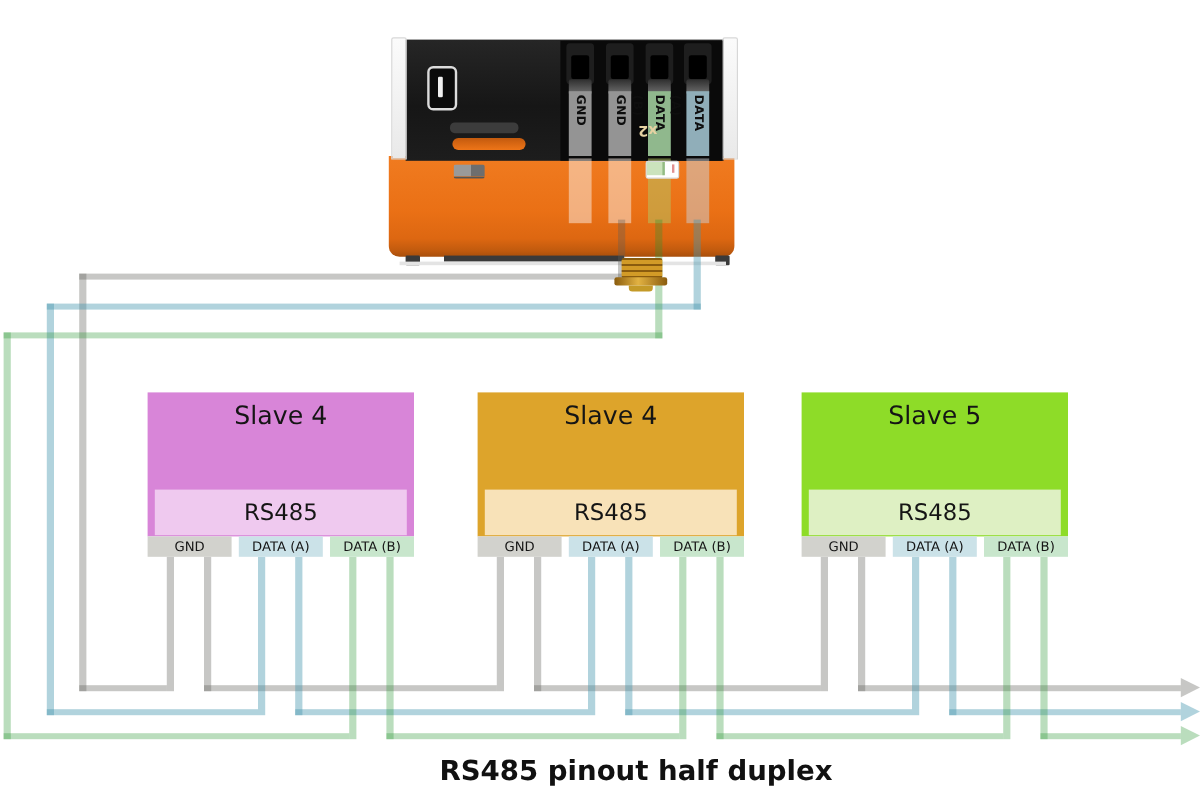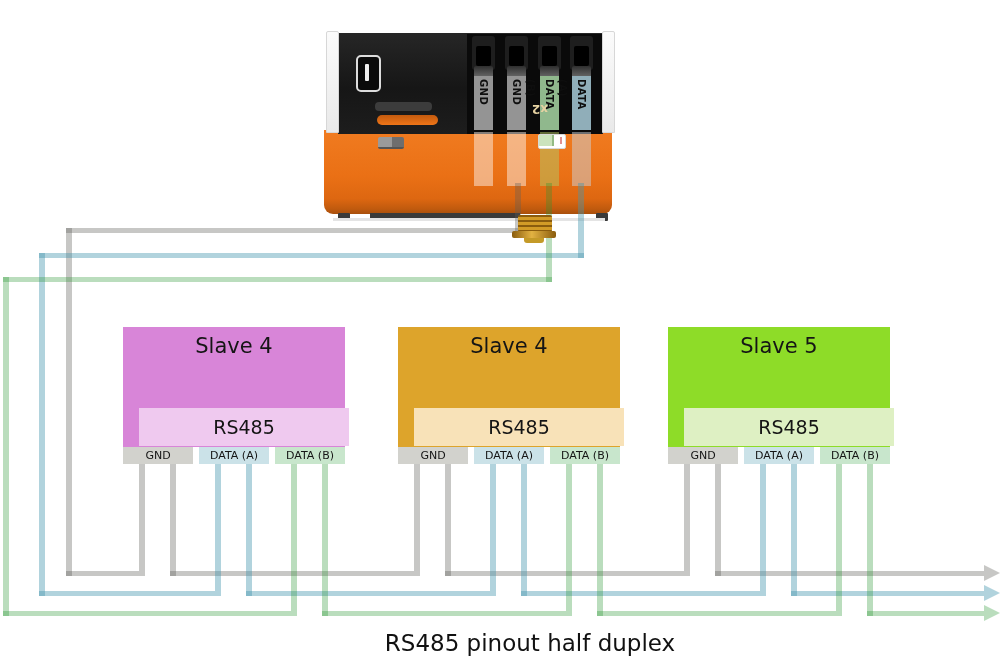--- a/index.html
+++ b/index.html
@@ -2,21 +2,21 @@
 <html><head>
 <meta charset="utf-8">
 <style>
   html,body{margin:0;padding:0;background:#fff;}
   #stage{position:relative;width:1000px;height:664px;background:#ffffff;overflow:hidden;
          font-family:"DejaVu Sans","Liberation Sans",sans-serif;color:#111;}
   .abs{position:absolute;}
 
   
   .master-title{left:379px;top:0;width:200px;text-align:center;font-size:25px;font-weight:700;color:#111;}
-  .caption{left:280px;top:630px;width:500px;text-align:center;font-size:23px;font-weight:400;color:#111;}
+  .caption{left:280px;top:630px;width:500px;text-align:center;font-size:23px;font-weight:700;color:#111;}
 
   
   .device{left:324px;top:30px;width:292px;height:192px;}
   .dev-orange{left:0;top:100px;width:288px;height:84px;border-radius:0 0 9px 9px;
       background:linear-gradient(180deg,#f07b20 0%,#ea7015 55%,#dd6711 82%,#c05a0e 94%,#a84f0c 100%);}
   .dev-black{left:14px;top:3px;width:265px;height:101px;
       background:linear-gradient(180deg,#262626,#161616 55%,#1d1d1d);}
   .rail{top:1px;width:13px;height:102px;background:linear-gradient(180deg,#fbfbfb,#e9e9e9);
       border:1px solid #d7d7d7;border-radius:2px 2px 0 0;box-sizing:border-box;}
   .rail.left{left:2px;} .rail.right{left:278px;}
@@ -53,21 +53,21 @@
   .sma-tip{left:524px;top:238px;width:20px;height:5px;border-radius:0 0 3px 3px;background:#c49a28;}
 
   
   .wire{position:absolute;}
   .arrow{position:absolute;width:0;height:0;border-top:8px solid transparent;border-bottom:8px solid transparent;border-left:16px solid #999;}
 
   
   .slave{width:222px;height:137px;top:327px;}
   .slave-box{left:0;top:0;width:222px;height:120px;}
   .slave-title{left:0;top:7px;width:222px;text-align:center;font-size:21px;color:#151515;}
-  .slave-band{left:16px;top:81px;width:210px;height:38px;text-align:center;font-size:19px;line-height:38px;color:#151515;}
+  .slave-band{left:6px;top:81px;width:210px;height:38px;text-align:center;font-size:19px;line-height:38px;color:#151515;}
   .pin-label{top:120px;width:70px;height:17px;text-align:center;font-size:11px;line-height:17px;color:#151515;}
   .pin-label.p0{left:0;} .pin-label.p1{left:76px;} .pin-label.p2{left:152px;}
   .s1{left:123px;} .s2{left:398px;} .s3{left:668px;}
 </style>
 </head>
 <body>
 
 <div id="stage">
 
 

